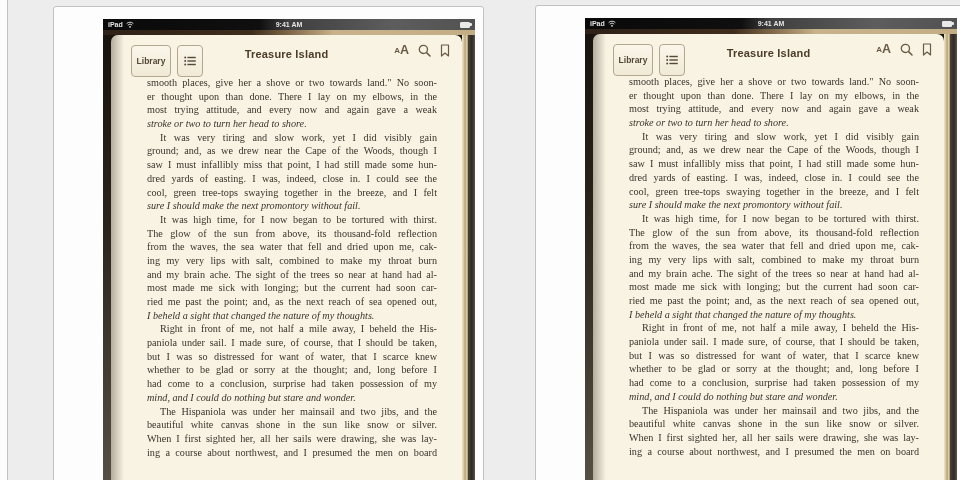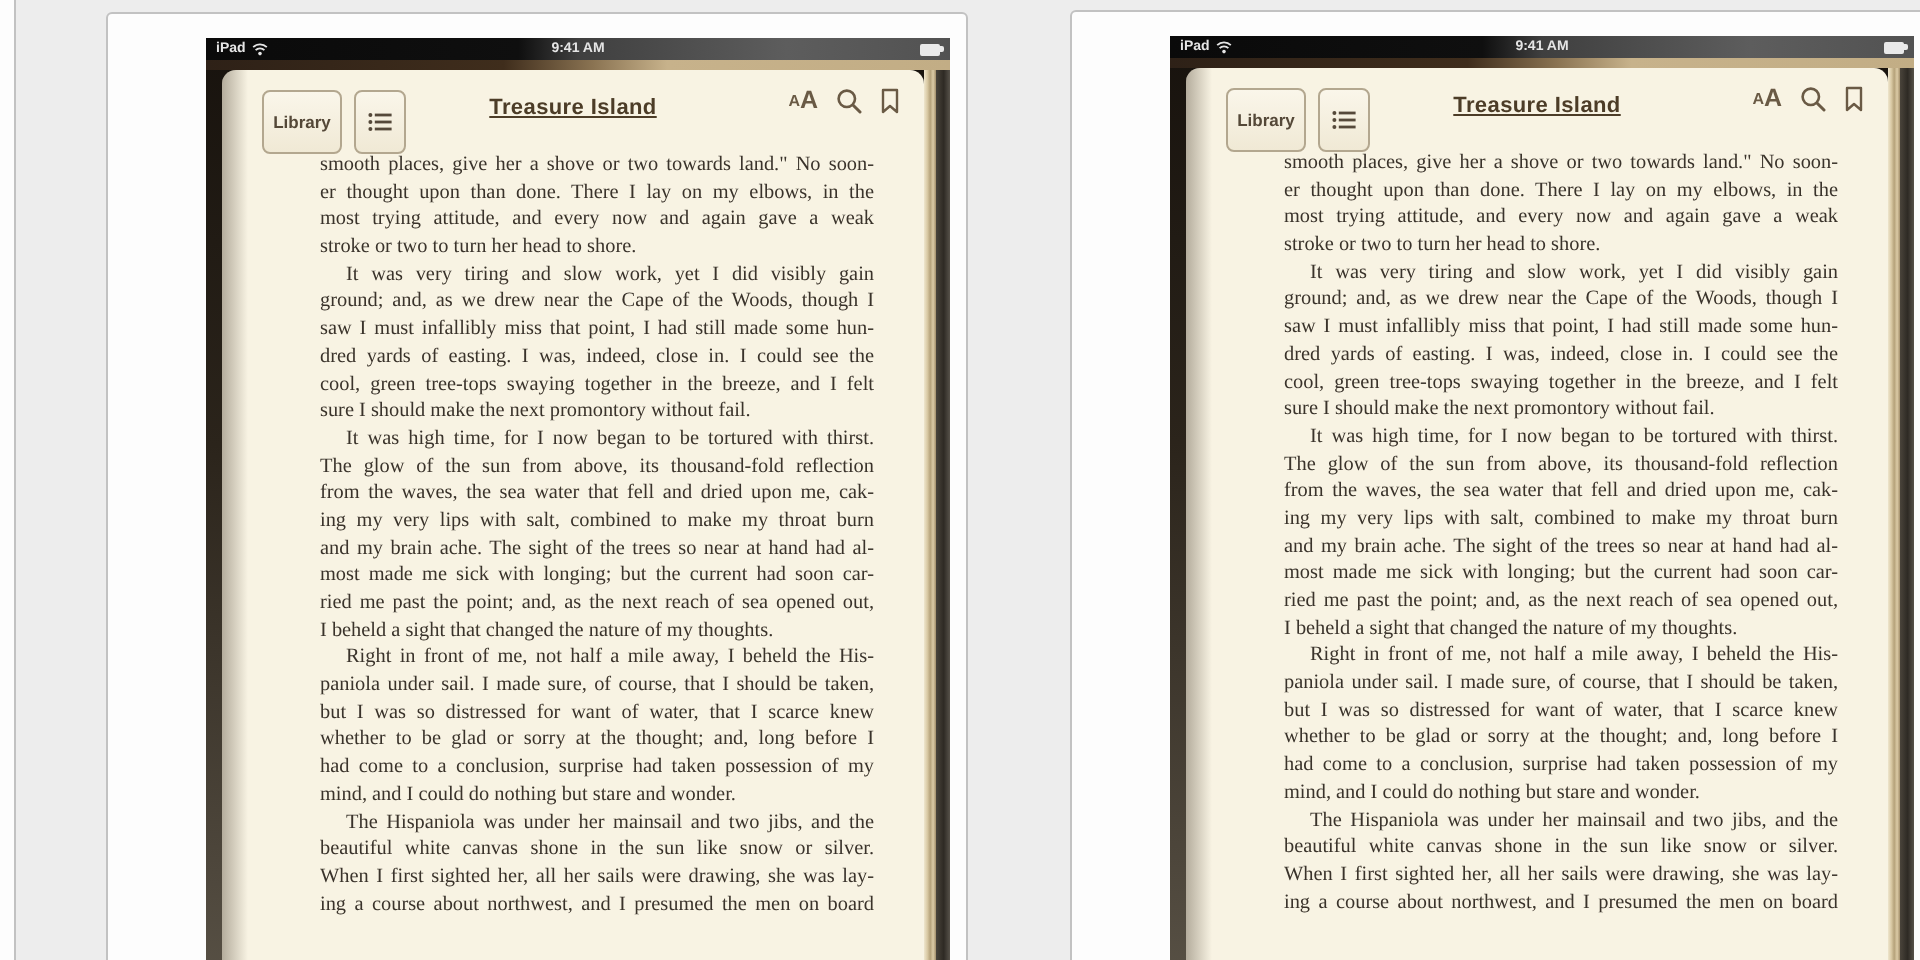--- a/index.html
+++ b/index.html
@@ -47,32 +47,32 @@
 
   
   .toolbar { position:relative; height:38px; }
   .btn { position:absolute; top:10px; height:32px; background:linear-gradient(180deg,#faf6ea,#f0e9d5);
          border:1px solid #b3a78f; border-radius:4px; color:#544838; font-size:8.5px; font-weight:bold;
          font-family:"Liberation Sans", sans-serif; cursor:pointer; }
   .lib-btn { left:20px; width:40px; }
   .toc-btn { left:66px; width:26px; display:flex; align-items:center; justify-content:center; }
   .toc-glyph { display:block; }
   .tb-title { position:absolute; left:0; right:0; top:13px; text-align:center;
-              font-size:11px; font-weight:bold; color:#4c3c27; letter-spacing:0.2px;text-decoration:underline; }
+              font-size:11px; font-weight:bold; color:#4c3c27; letter-spacing:0.2px; }
   .tools { position:absolute; right:12px; top:9px; display:flex; align-items:center; gap:9px; }
   .tool-btn { background:none; border:none; padding:0; cursor:pointer; color:#6a5a45;
               display:flex; align-items:flex-end; }
   .a-sm { font-size:8px; font-weight:bold; color:#6a5a45; line-height:12px; }
   .a-lg { font-size:12.5px; font-weight:bold; color:#6a5a45; line-height:13px; }
 
   
   .page-text { position:absolute; left:36px; top:41px; width:290px; bottom:0; overflow:hidden;
                font-family:"Liberation Serif", serif; font-size:10.2px; color:#3a332b; }
-  .line { height:13.7px; line-height:13.7px; text-align:justify; text-align-last:justify; overflow:hidden;margin-left:13px; }
-  .line.pend { text-align-last:left; }
+  .line { height:13.7px; line-height:13.7px; text-align:justify; text-align-last:justify; overflow:hidden; }
+  .line.pend { text-align-last:left;font-style:italic; }
   .line.ind { padding-left:13px; }
   .it { }
 </style>
 </head>
 <body>
 
 <div class="stage">
   <div class="card card-prev"></div>
   <div class="card card-a">
   <div class="screen">

